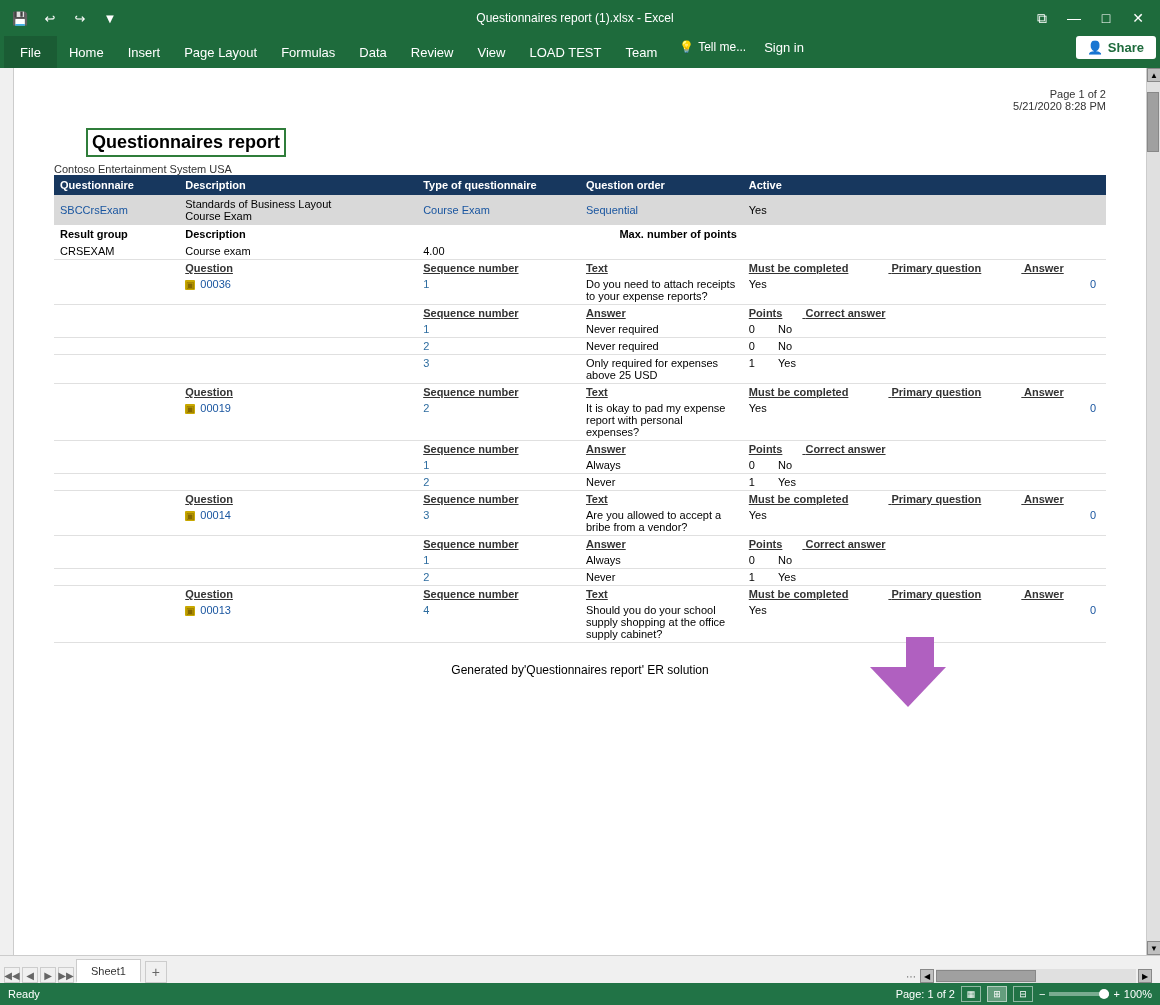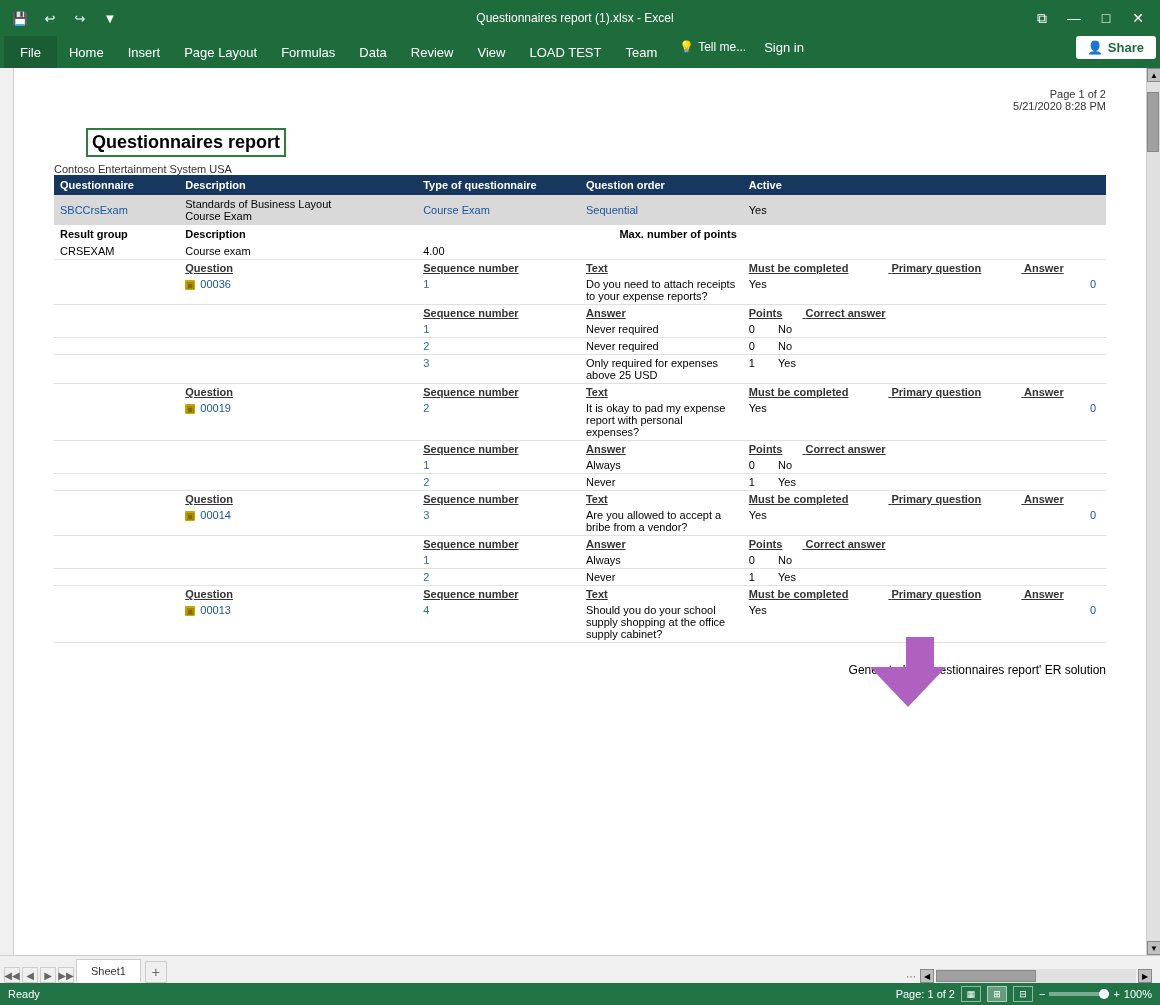--- a/index.html
+++ b/index.html
@@ -42,21 +42,21 @@
     .report-table .header-row td { background: #17375e; color: white; padding: 4px 6px; font-weight: bold; }
     .report-table .data-row td { padding: 2px 6px; border-bottom: 1px solid #e0e0e0; vertical-align: top; }
     .report-table .gray-row td { background: #d9d9d9; padding: 3px 6px; margin-left: 36px; }
     .report-table .sub-header td { font-weight: bold; padding: 3px 6px; background: #fff; margin-top: 20px; }
     .report-table .seq-header td { padding: 2px 6px; font-weight: bold; color: #333; text-decoration: underline; }
 
     .blue-link { color: #1a56a0; }
     .seq-num { color: #2e6da0; }
 
     
-    .footer-area { text-align: right; padding: 20px 0 10px; position: relative; }
+    .footer-area { text-align: center; padding: 20px 0 10px; position: relative; }
     .arrow-stem { width: 28px; height: 30px; background: #b060c0; margin: 0 auto; }
 
     
     #status-bar { height: 22px; background: #217346; display: flex; align-items: center; padding: 0 8px; color: white; font-size: 11px; }
     #status-bar .status-right { margin-left: auto; display: flex; align-items: center; gap: 6px; }
     .view-btn { width: 20px; height: 16px; border: 1px solid rgba(255,255,255,0.5); display: flex; align-items: center; justify-content: center; cursor: pointer; font-size: 9px; color: white; }
     .view-btn.active { background: rgba(255,255,255,0.3); }
     .zoom-area { display: flex; align-items: center; gap: 4px; color: white; }
     .zoom-slider { width: 60px; height: 4px; background: rgba(255,255,255,0.4); position: relative; }
     .zoom-thumb { width: 10px; height: 10px; border-radius: 50%; background: white; position: absolute; top: -3px; right: 0; }

